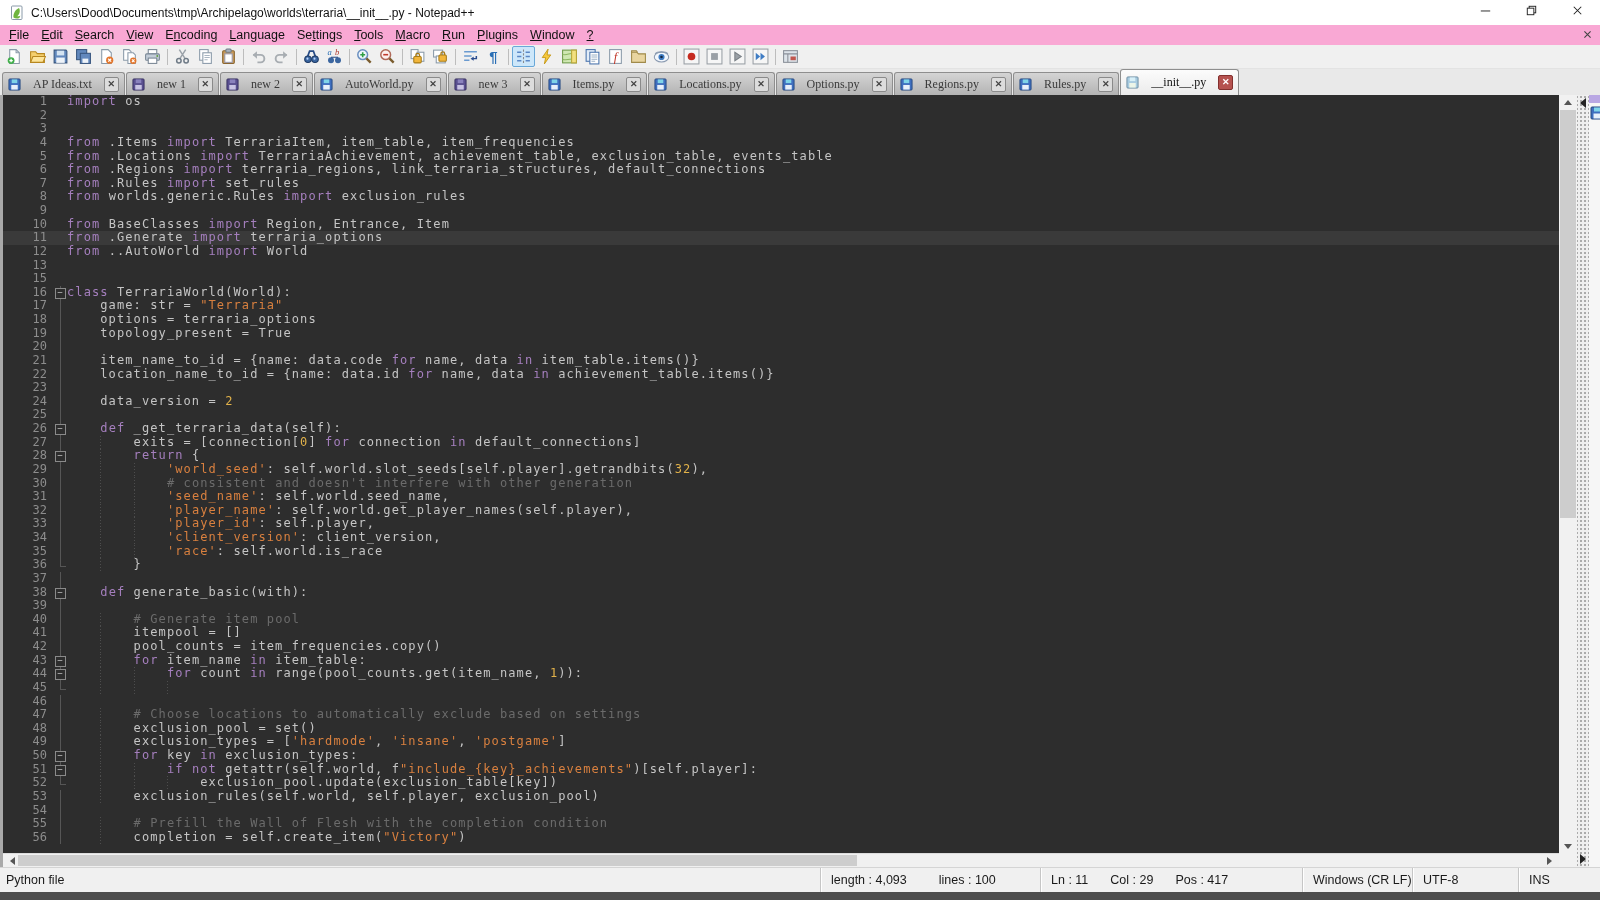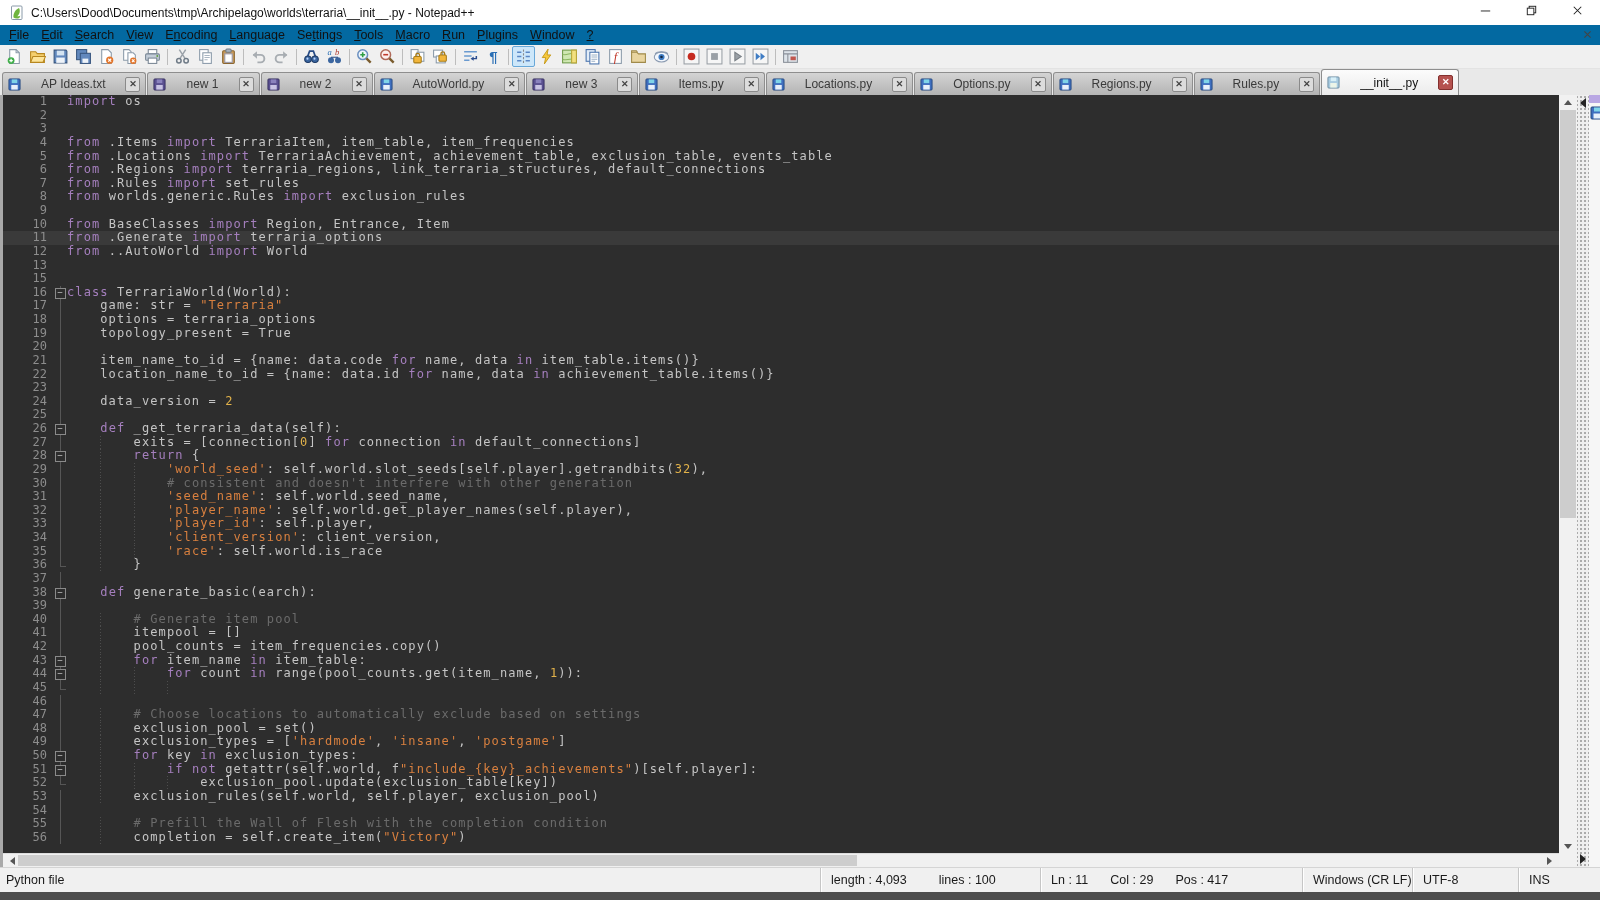--- a/index.html
+++ b/index.html
@@ -6,40 +6,40 @@
   #app{width:1600px;height:900px;display:flex;flex-direction:column;background:#f0f0f0;
        font-family:"Liberation Sans",sans-serif;overflow:hidden;position:relative;}
   
   .titlebar{height:25px;background:#ffffff;display:flex;align-items:center;flex:0 0 auto;}
   .tb-icon{width:16px;height:16px;margin:0 6px 0 9px;flex:0 0 auto;}
   .tb-icon svg{width:16px;height:16px;}
   .tb-title{font-size:12px;color:#111;white-space:nowrap;flex:1;}
   .winbtn{width:46px;height:25px;display:flex;align-items:center;justify-content:center;}
   .winbtn svg{width:15px;height:15px;}
   
-  .menubar{height:20px;display:flex;align-items:center;background:#0369a1;font-size:12.5px;
+  .menubar{height:20px;display:flex;align-items:center;background:#f9a8d4;font-size:12.5px;
            color:#111;padding-left:3px;flex:0 0 auto;justify-content:center;}
   .menu-item{padding:2px 6px;white-space:nowrap;}
   .menu-spacer{flex:1;}
   .menu-close{width:18px;height:16px;display:flex;align-items:center;justify-content:center;
               color:#333;font-size:11px;margin-right:4px;font-weight:bold;}
   
   .toolbar{height:23px;display:flex;align-items:center;background:#f0f0f0;padding-left:3px;
            flex:0 0 auto;border-bottom:1px solid #e3e3e3;}
   .tbtn{width:23px;height:21px;display:flex;align-items:center;justify-content:center;flex:0 0 auto;}
   .tbtn svg{width:17px;height:17px;}
   .tbtn.pressed{background:#cde7fa;border:1px solid #69a8d8;border-radius:2px;width:21px;height:19px;}
   .tsep{width:1px;height:16px;background:#bdbdbd;margin:0 3px;flex:0 0 auto;}
   .pilcrow{color:#2b6fb5;font-weight:bold;font-size:15px;line-height:1;}
   
   .tabbar{height:26px;background:#e9e9e9;display:flex;align-items:flex-end;padding-left:2px;
           flex:0 0 auto;overflow:hidden;}
-  .tab{height:22px;display:flex;align-items:center;gap:20px;padding:0 5px;
+  .tab{height:22px;display:flex;align-items:center;gap:12px;padding:0 5px;
        background:linear-gradient(#d4d4d4,#b3b3b3);border:1px solid #8e8e8e;border-bottom:none;
-       border-radius:3px 3px 0 0;margin-right:1px;font-size:12px;color:#3a3a3a;white-space:nowrap;flex:0 0 auto;}
+       border-radius:3px 3px 0 0;margin-right:1px;font-size:12px;color:#3a3a3a;white-space:nowrap;flex:0 0 auto;font-family:Liberation Serif, serif;}
   .tab.active{height:25px;background:linear-gradient(#fcfcfc,#ebebeb);color:#111;}
   .tab .ticon svg{width:13px;height:13px;display:block;}
   .tclose{width:13px;height:13px;display:flex;align-items:center;justify-content:center;
           border:1px solid #8a8a8a;background:#dcdcdc;color:#444;font-size:9px;line-height:1;
           border-radius:2px;font-weight:bold;}
   .tab.active .tclose{background:#b5524f;border-color:#83302e;color:#fff;}
   
   .editor-row{flex:1;display:flex;min-height:0;}
   .editor-main{flex:1;display:flex;flex-direction:column;border-left:3px solid #a9a9a9;min-width:0;}
   .code-viewport{flex:1;background:var(--bg,#2d2d2d);overflow:hidden;
@@ -597,21 +597,21 @@
           <div class="ln"><span class="num">28</span><span class="fold f-box"><span class="fbox">−</span></span><span class="code"><span class="guide" style="left: 33.28px;"></span><span class="t-d">        </span><span class="t-k">return</span><span class="t-d"> {</span></span></div>
           <div class="ln"><span class="num">29</span><span class="fold f-line"></span><span class="code"><span class="guide" style="left: 33.28px;"></span><span class="guide" style="left: 66.56px;"></span><span class="t-d">            </span><span class="t-s">'world_seed'</span><span class="t-d">: self.world.slot_seeds[self.player].getrandbits(</span><span class="t-n">32</span><span class="t-d">),</span></span></div>
           <div class="ln"><span class="num">30</span><span class="fold f-line"></span><span class="code"><span class="guide" style="left: 33.28px;"></span><span class="guide" style="left: 66.56px;"></span><span class="t-d">            </span><span class="t-c"># consistent and doesn't interfere with other generation</span></span></div>
           <div class="ln"><span class="num">31</span><span class="fold f-line"></span><span class="code"><span class="guide" style="left: 33.28px;"></span><span class="guide" style="left: 66.56px;"></span><span class="t-d">            </span><span class="t-s">'seed_name'</span><span class="t-d">: self.world.seed_name,</span></span></div>
           <div class="ln"><span class="num">32</span><span class="fold f-line"></span><span class="code"><span class="guide" style="left: 33.28px;"></span><span class="guide" style="left: 66.56px;"></span><span class="t-d">            </span><span class="t-s">'player_name'</span><span class="t-d">: self.world.get_player_names(self.player),</span></span></div>
           <div class="ln"><span class="num">33</span><span class="fold f-line"></span><span class="code"><span class="guide" style="left: 33.28px;"></span><span class="guide" style="left: 66.56px;"></span><span class="t-d">            </span><span class="t-s">'player_id'</span><span class="t-d">: self.player,</span></span></div>
           <div class="ln"><span class="num">34</span><span class="fold f-line"></span><span class="code"><span class="guide" style="left: 33.28px;"></span><span class="guide" style="left: 66.56px;"></span><span class="t-d">            </span><span class="t-s">'client_version'</span><span class="t-d">: client_version,</span></span></div>
           <div class="ln"><span class="num">35</span><span class="fold f-line"></span><span class="code"><span class="guide" style="left: 33.28px;"></span><span class="guide" style="left: 66.56px;"></span><span class="t-d">            </span><span class="t-s">'race'</span><span class="t-d">: self.world.is_race</span></span></div>
           <div class="ln"><span class="num">36</span><span class="fold f-end"></span><span class="code"><span class="guide" style="left: 33.28px;"></span><span class="t-d">        }</span></span></div>
           <div class="ln"><span class="num">37</span><span class="fold f-line"></span><span class="code"></span></div>
-          <div class="ln"><span class="num">38</span><span class="fold f-box"><span class="fbox">−</span></span><span class="code"><span class="t-d">    </span><span class="t-k">def</span><span class="t-d"> generate_basic(earch):</span></span></div>
+          <div class="ln"><span class="num">38</span><span class="fold f-box"><span class="fbox">−</span></span><span class="code"><span class="t-d">    </span><span class="t-k">def</span><span class="t-d"> generate_basic(with):</span></span></div>
           <div class="ln"><span class="num">39</span><span class="fold f-line"></span><span class="code"></span></div>
           <div class="ln"><span class="num">40</span><span class="fold f-line"></span><span class="code"><span class="guide" style="left: 33.28px;"></span><span class="t-d">        </span><span class="t-c"># Generate item pool</span></span></div>
           <div class="ln"><span class="num">41</span><span class="fold f-line"></span><span class="code"><span class="guide" style="left: 33.28px;"></span><span class="t-d">        itempool = []</span></span></div>
           <div class="ln"><span class="num">42</span><span class="fold f-line"></span><span class="code"><span class="guide" style="left: 33.28px;"></span><span class="t-d">        pool_counts = item_frequencies.copy()</span></span></div>
           <div class="ln"><span class="num">43</span><span class="fold f-box"><span class="fbox">−</span></span><span class="code"><span class="guide" style="left: 33.28px;"></span><span class="t-d">        </span><span class="t-k">for</span><span class="t-d"> item_name </span><span class="t-k">in</span><span class="t-d"> item_table:</span></span></div>
           <div class="ln"><span class="num">44</span><span class="fold f-box"><span class="fbox">−</span></span><span class="code"><span class="guide" style="left: 33.28px;"></span><span class="guide" style="left: 66.56px;"></span><span class="t-d">            </span><span class="t-k">for</span><span class="t-d"> count </span><span class="t-k">in</span><span class="t-d"> range(pool_counts.get(item_name, </span><span class="t-n">1</span><span class="t-d">)):</span></span></div>
           <div class="ln"><span class="num">45</span><span class="fold f-end"></span><span class="code"><span class="guide" style="left: 33.28px;"></span><span class="guide" style="left: 66.56px;"></span><span class="guide" style="left: 99.84px;"></span></span></div>
           <div class="ln"><span class="num">46</span><span class="fold f-line"></span><span class="code"></span></div>
           <div class="ln"><span class="num">47</span><span class="fold f-line"></span><span class="code"><span class="guide" style="left: 33.28px;"></span><span class="t-d">        </span><span class="t-c"># Choose locations to automatically exclude based on settings</span></span></div>
           <div class="ln"><span class="num">48</span><span class="fold f-line"></span><span class="code"><span class="guide" style="left: 33.28px;"></span><span class="t-d">        exclusion_pool = set()</span></span></div>

